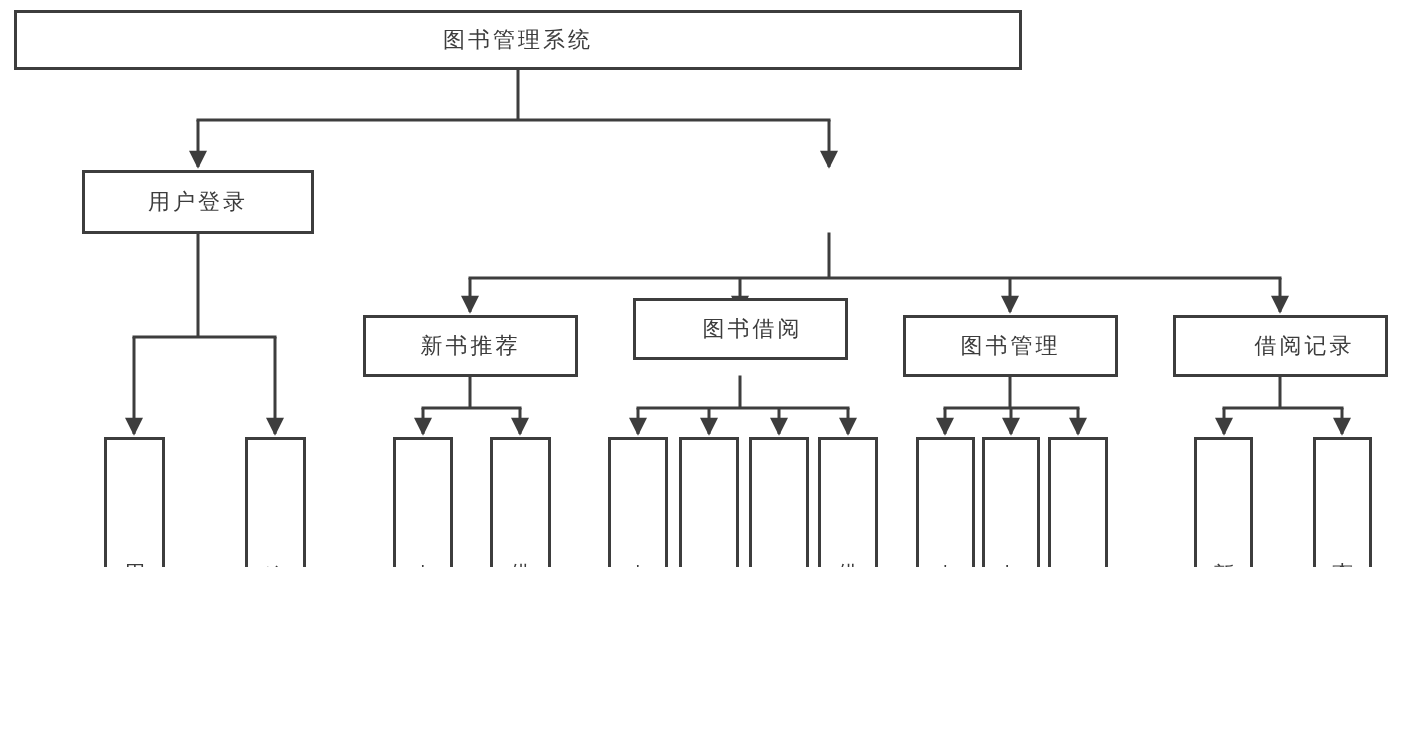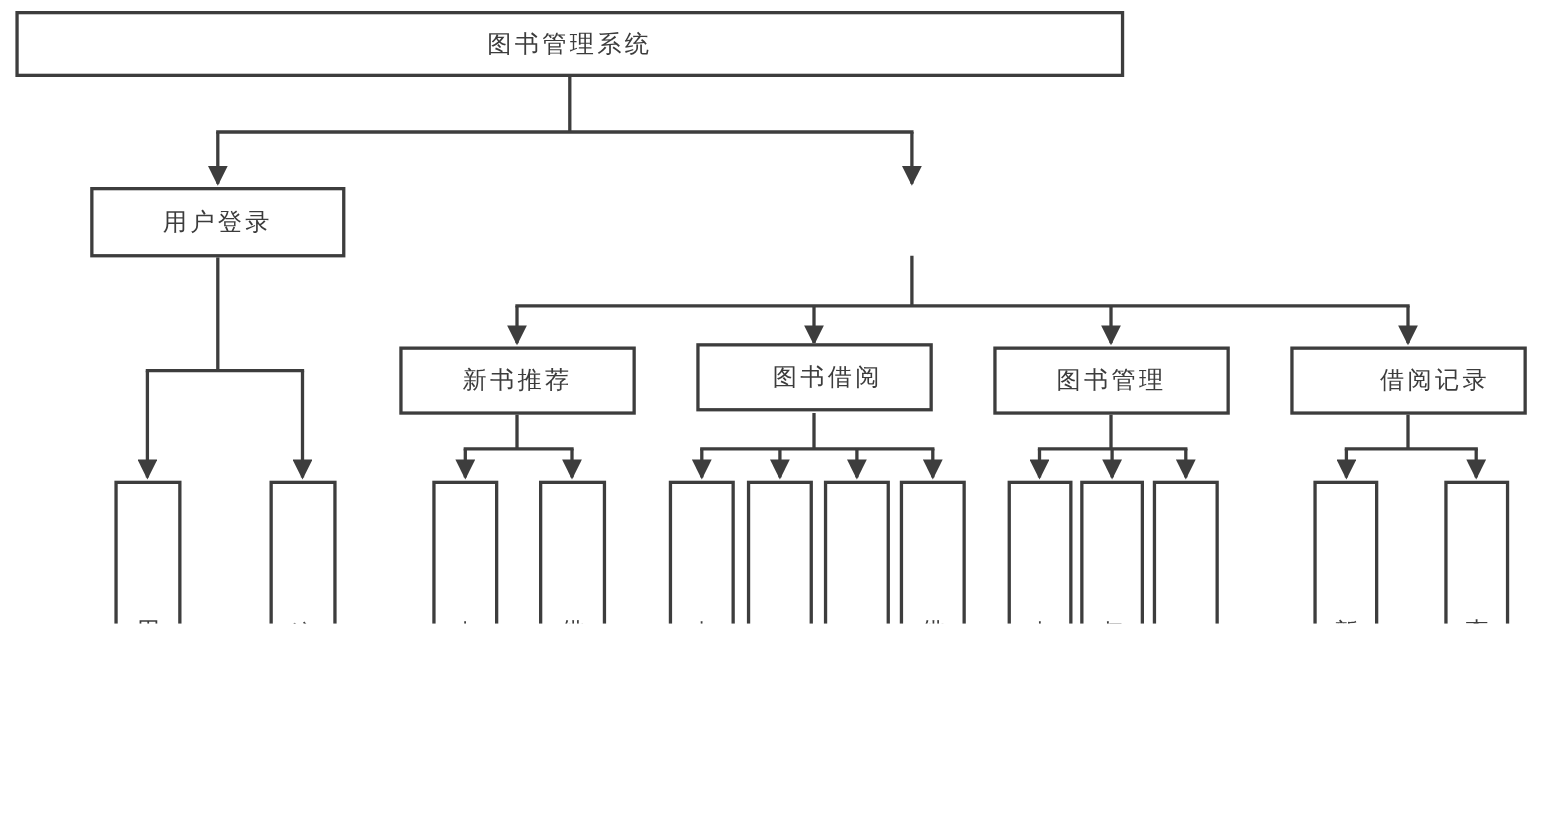--- a/index.html
+++ b/index.html
@@ -116,21 +116,21 @@
       <line x1="1224" y1="408" x2="1224" y2="434" marker-end="url(#arw)"></line>
       <line x1="1342" y1="408" x2="1342" y2="434" marker-end="url(#arw)"></line>
     </g>
   </svg>
 
   <div class="box" style="left:14px; top:10px; width:1008px; height:60px;">图书管理系统</div>
 
   <div class="box" style="left:82px; top:170px; width:232px; height:64px;">用户登录</div>
 
   <div class="box" style="left:363px; top:315px; width:215px; height:62px;">新书推荐</div>
-  <div class="box" style="left:633px; top:312px; width:215px; height:62px;padding-left:24px;">图书借阅</div>
+  <div class="box" style="left:633px; top:298px; width:215px; height:62px;padding-left:24px;">图书借阅</div>
   <div class="box" style="left:903px; top:315px; width:215px; height:62px;">图书管理</div>
   <div class="box" style="left:1173px; top:315px; width:215px; height:62px;padding-left:48px;">借阅记录</div>
 
   <div class="box leaf sp-4" style="left:104px; width:61px;">用户登录</div>
   <div class="box leaf sp-4" style="left:245px; width:61px;">注销登录</div>
 
   <div class="box leaf sp-4" style="left:393px; width:60px;">查询图书</div>
   <div class="box leaf sp-4" style="left:490px; width:61px;">借阅图书</div>
 
   <div class="box leaf sp-4" style="left:608px; width:60px;">查询图书</div>

